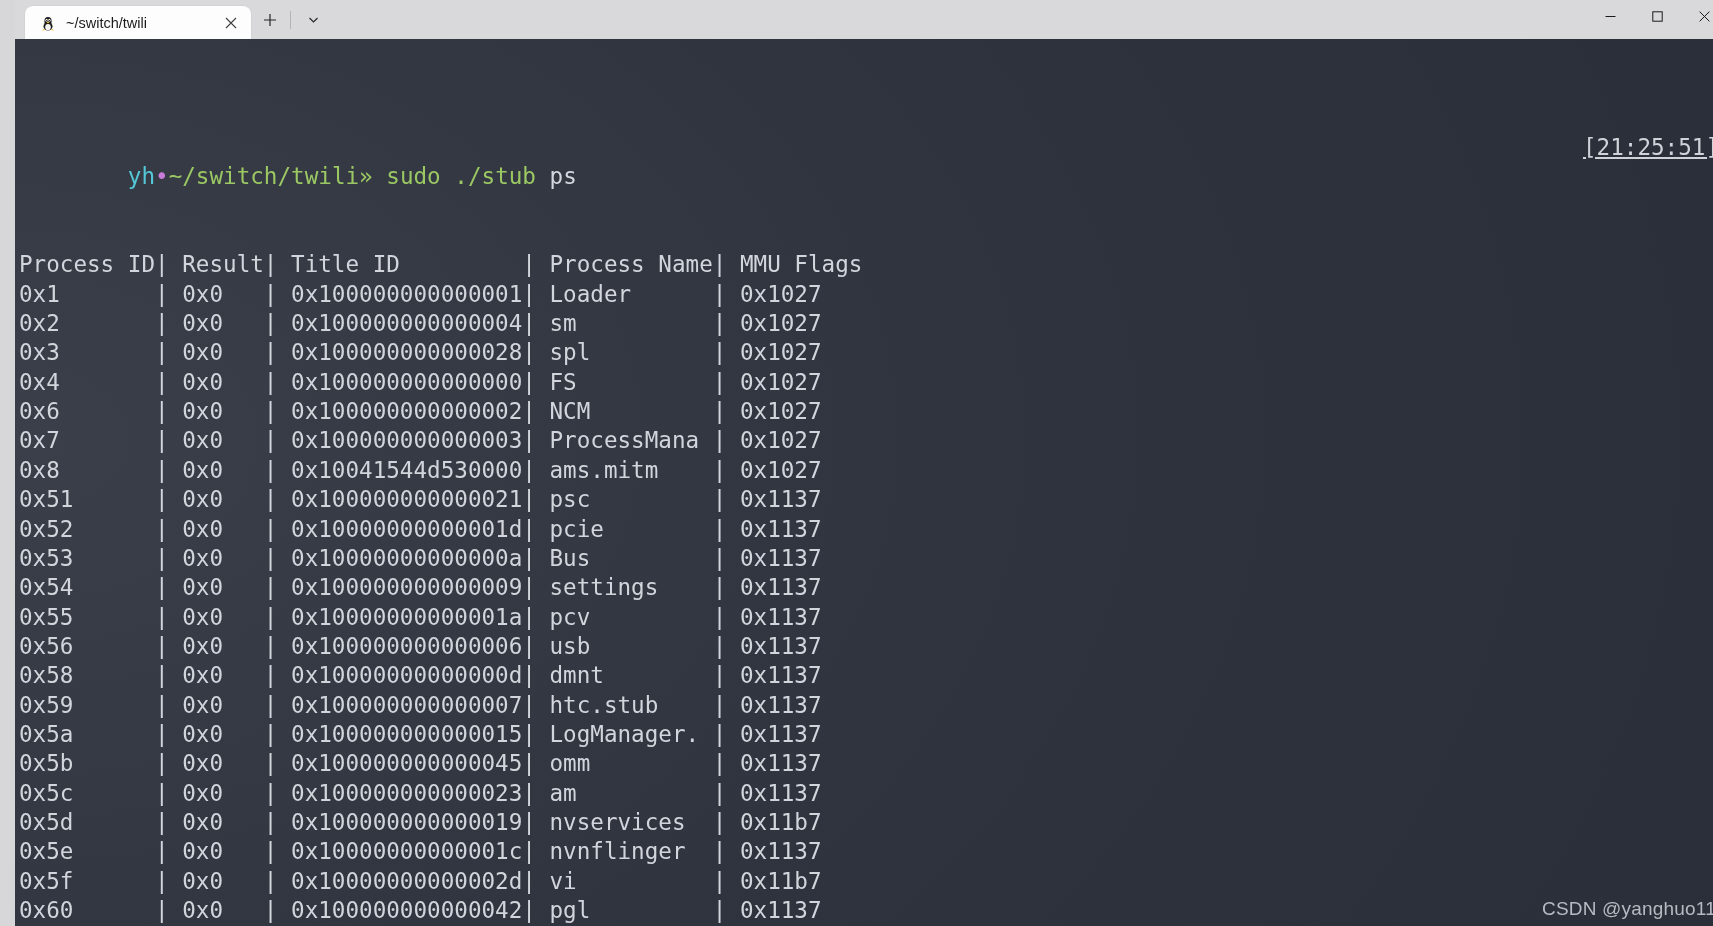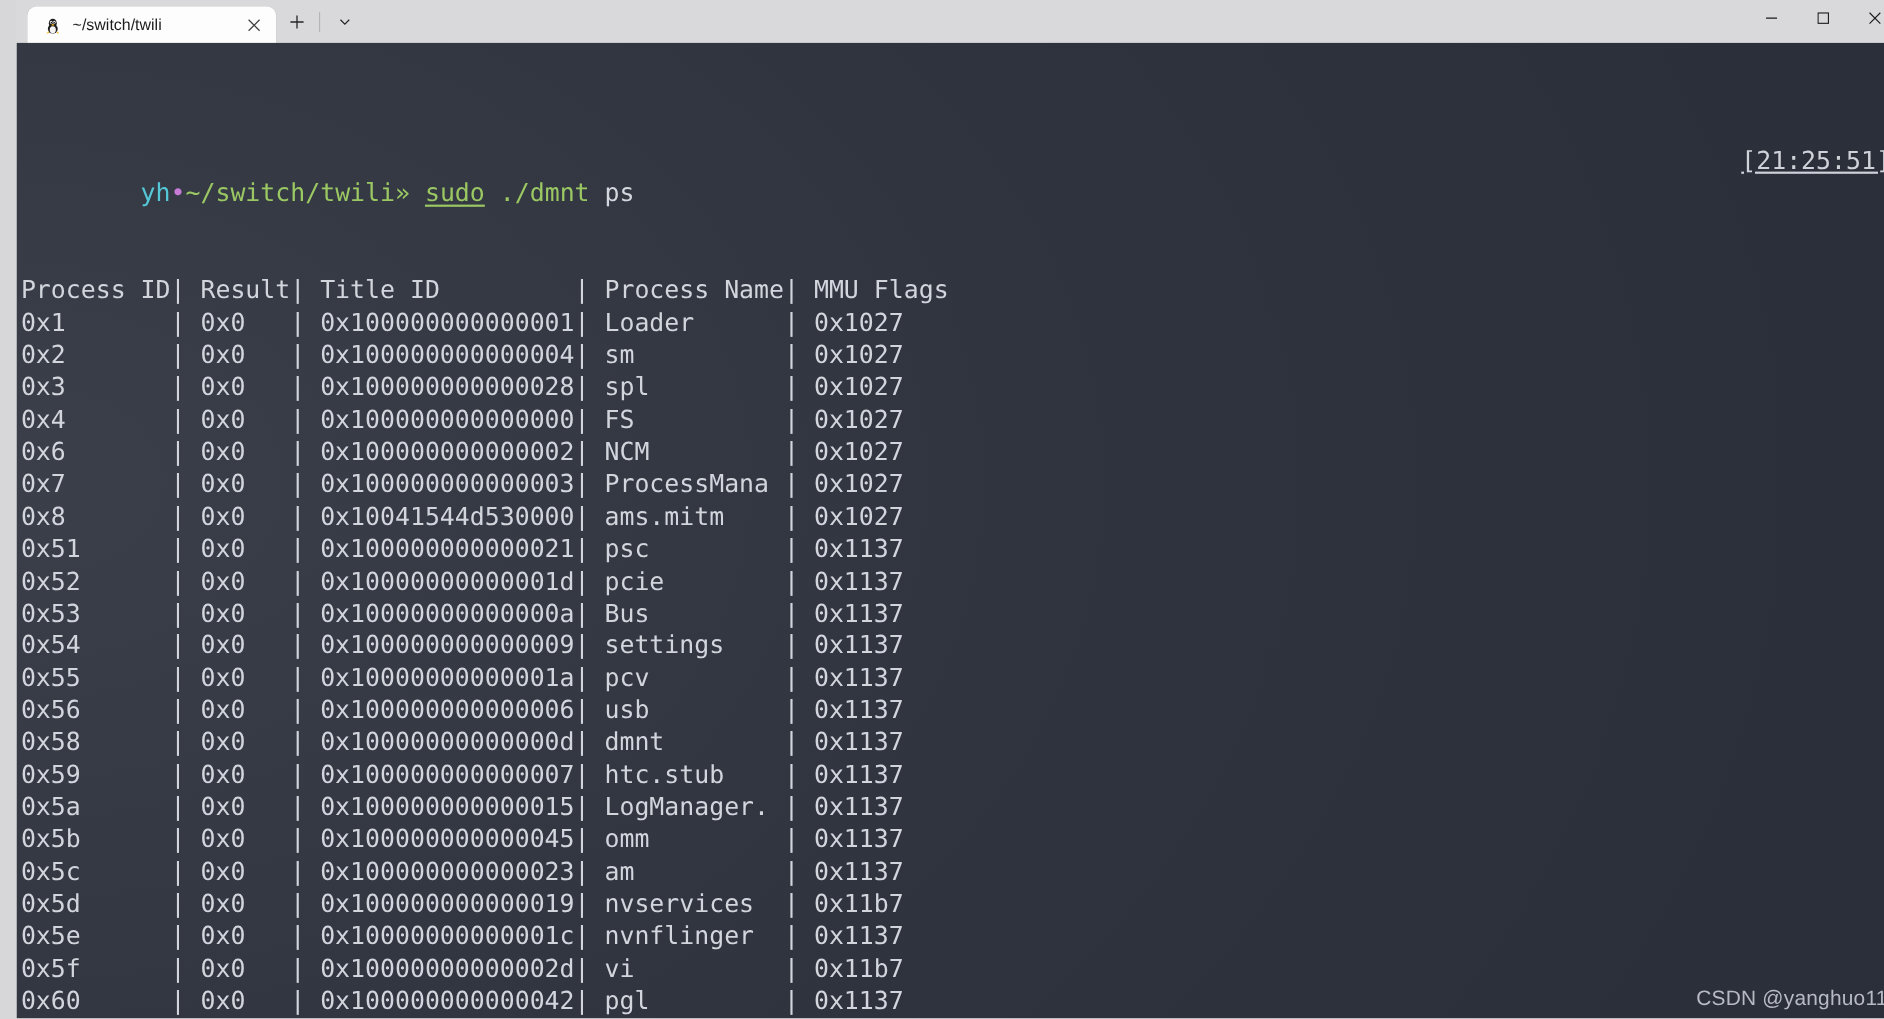--- a/index.html
+++ b/index.html
@@ -154,21 +154,21 @@
   .prompt-line {
     position: relative;
     display: block;
     height: 29.35px;
   }
 
   .c-user   { color: #55c8d8; text-align: right; }
   .c-dot    { color: #c77ad6; }
   .c-path   { color: #9bc863; }
   .c-arrow  { color: #9bc863; }
-  .c-cmd    { color: #9bc863; text-decoration: underline; text-underline-offset: 3px; }
+  .c-cmd    { color: #9bc863; text-underline-offset: 3px; }
   .c-arg    { color: #9bc863; }
   .c-plain  { color: #d4d7de; }
   .c-out    { color: #d2d5dc; }
 
   .timestamp {
     position: absolute;
     right: 9px;
     top: 0;
     color: #cfd2d9;
     text-decoration: underline;
@@ -250,21 +250,21 @@
           <path d="M0.6 0.6 L10.4 10.4 M10.4 0.6 L0.6 10.4" stroke="currentColor" stroke-width="1" fill="none"></path>
         </svg>
       </span>
     </div>
   </div>
 
   <div class="terminal">
     <div class="term-inner" id="term-inner">
 
       <div class="prompt-line">
-        <span class="c-user">yh</span><span class="c-dot">•</span><span class="c-path">~/switch/twili</span><span class="c-arrow">»</span><span class="c-plain"> </span><span class="c-cmd">sudo</span><span class="c-plain"> </span><span class="c-arg">./dmnt</span><span class="c-plain"> </span><span class="c-plain">ps</span>
+        <span class="c-user">yh</span><span class="c-dot">•</span><span class="c-path">~/switch/twili</span><span class="c-arrow">»</span><span class="c-plain"> </span><span class="c-cmd">sudo</span><span class="c-plain"> </span><span class="c-arg">./stub</span><span class="c-plain"> </span><span class="c-plain">ps</span>
         <span class="timestamp">[21:25:51]</span>
       </div>
 
       <div id="table-out"><div class="line c-out">Process ID| Result| Title ID         | Process Name| MMU Flags</div><div class="line c-out">0x1       | 0x0   | 0x100000000000001| Loader      | 0x1027</div><div class="line c-out">0x2       | 0x0   | 0x100000000000004| sm          | 0x1027</div><div class="line c-out">0x3       | 0x0   | 0x100000000000028| spl         | 0x1027</div><div class="line c-out">0x4       | 0x0   | 0x100000000000000| FS          | 0x1027</div><div class="line c-out">0x6       | 0x0   | 0x100000000000002| NCM         | 0x1027</div><div class="line c-out">0x7       | 0x0   | 0x100000000000003| ProcessMana | 0x1027</div><div class="line c-out">0x8       | 0x0   | 0x10041544d530000| ams.mitm    | 0x1027</div><div class="line c-out">0x51      | 0x0   | 0x100000000000021| psc         | 0x1137</div><div class="line c-out">0x52      | 0x0   | 0x10000000000001d| pcie        | 0x1137</div><div class="line c-out">0x53      | 0x0   | 0x10000000000000a| Bus         | 0x1137</div><div class="line c-out">0x54      | 0x0   | 0x100000000000009| settings    | 0x1137</div><div class="line c-out">0x55      | 0x0   | 0x10000000000001a| pcv         | 0x1137</div><div class="line c-out">0x56      | 0x0   | 0x100000000000006| usb         | 0x1137</div><div class="line c-out">0x58      | 0x0   | 0x10000000000000d| dmnt        | 0x1137</div><div class="line c-out">0x59      | 0x0   | 0x100000000000007| htc.stub    | 0x1137</div><div class="line c-out">0x5a      | 0x0   | 0x100000000000015| LogManager. | 0x1137</div><div class="line c-out">0x5b      | 0x0   | 0x100000000000045| omm         | 0x1137</div><div class="line c-out">0x5c      | 0x0   | 0x100000000000023| am          | 0x1137</div><div class="line c-out">0x5d      | 0x0   | 0x100000000000019| nvservices  | 0x11b7</div><div class="line c-out">0x5e      | 0x0   | 0x10000000000001c| nvnflinger  | 0x1137</div><div class="line c-out">0x5f      | 0x0   | 0x10000000000002d| vi          | 0x11b7</div><div class="line c-out">0x60      | 0x0   | 0x100000000000042| pgl         | 0x1137</div><div class="line c-out">0x61      | 0x0   | 0x10000000000001f| ns          | 0x1137</div></div>
     </div>
 
     <div class="watermark">CSDN @yanghuo11</div>
   </div>
 </div>
 

